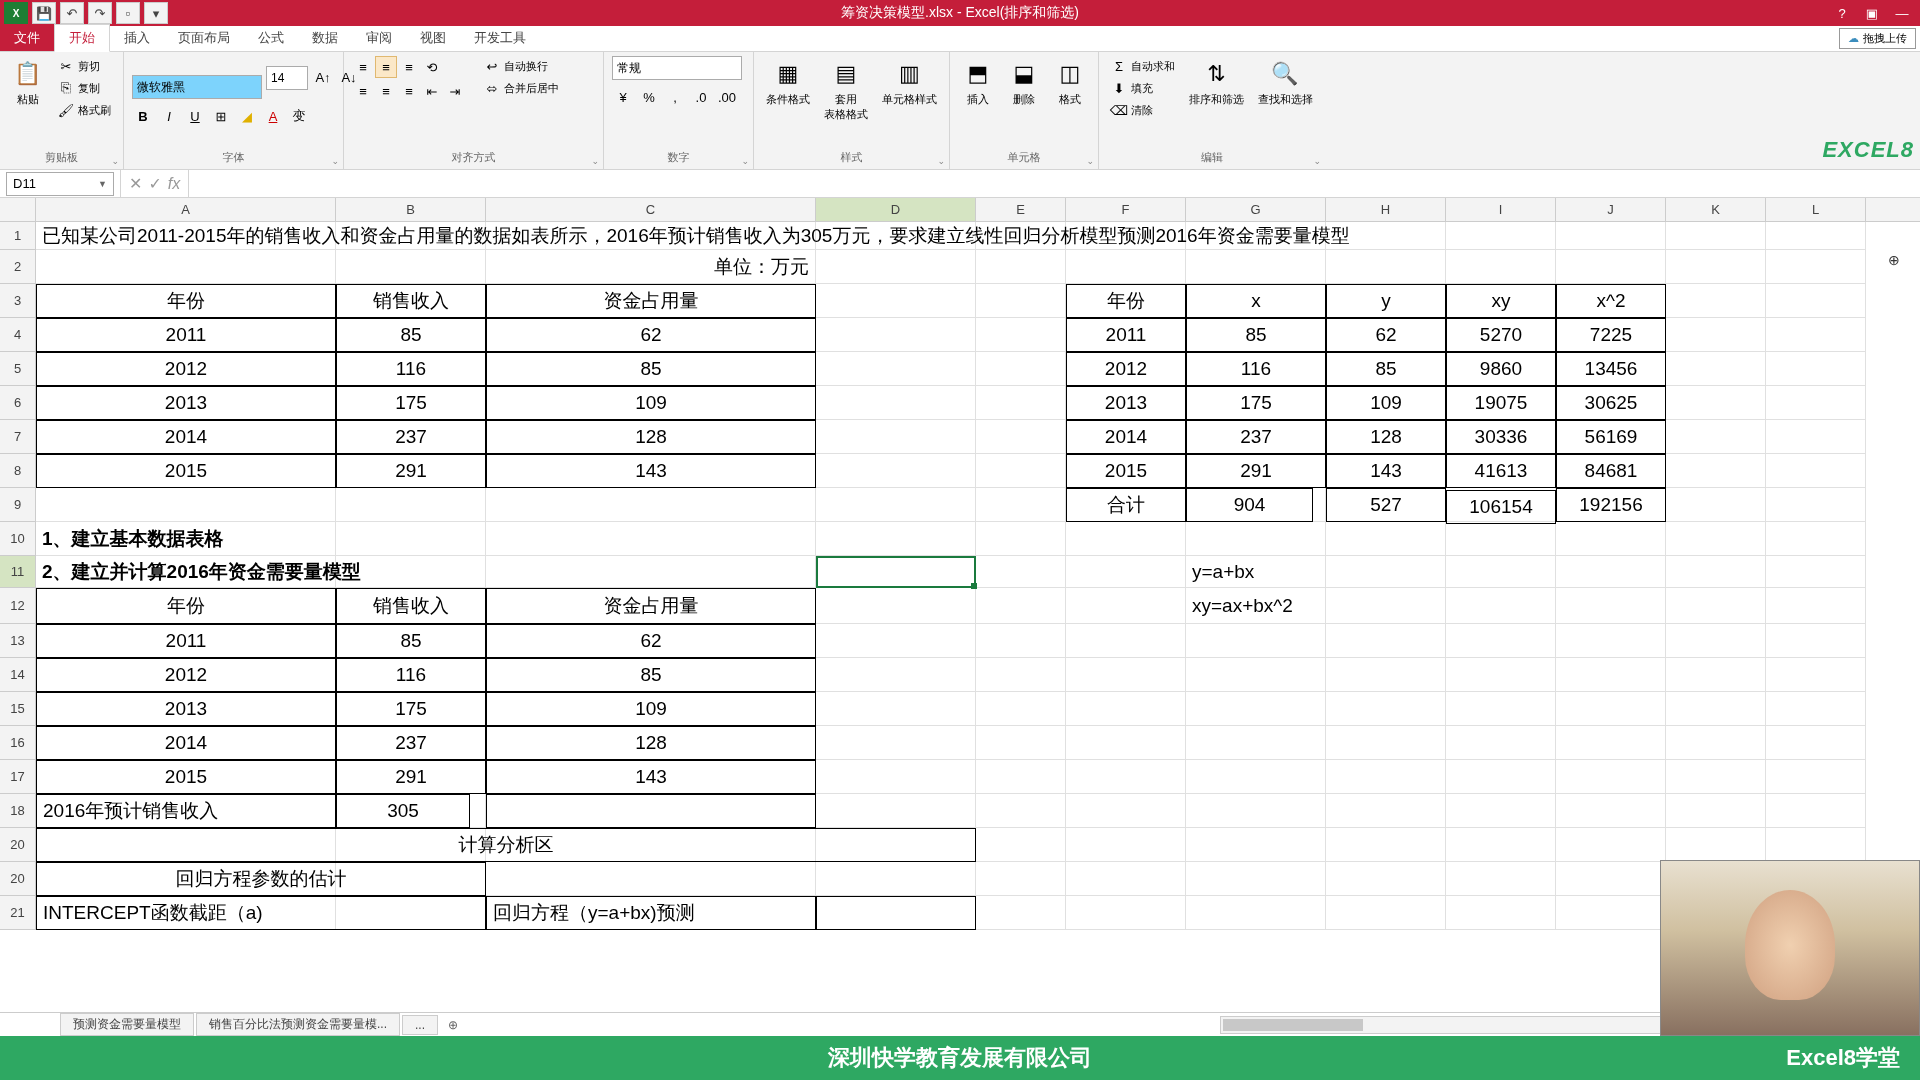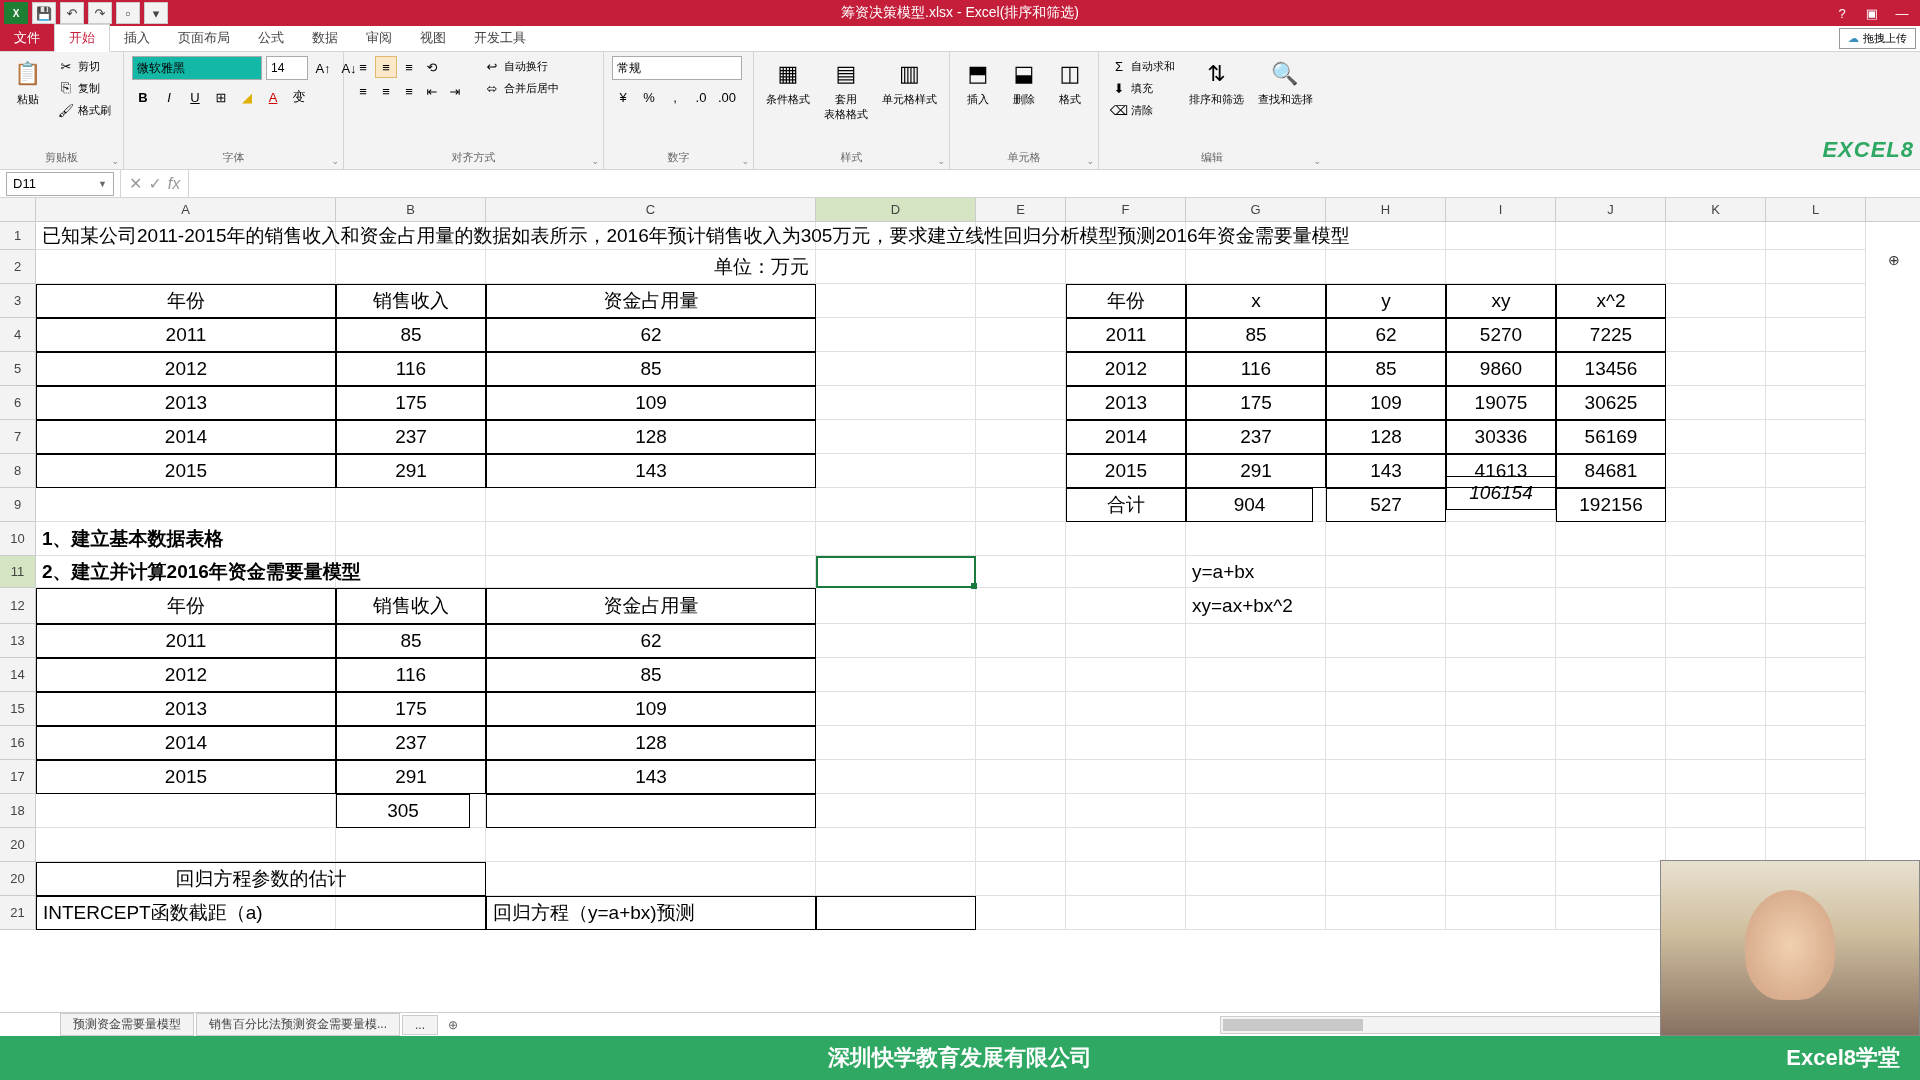--- a/index.html
+++ b/index.html
@@ -29,21 +29,21 @@
 .ribbon-group-label { text-align: center; font-size: 11px; color: #666; padding: 2px 0; position: relative; }
 .ribbon-group-label::after { content: "⌄"; position: absolute; right: -4px; bottom: 1px; font-size: 9px; color: #888; }
 
 .big-btn { display: flex; flex-direction: column; align-items: center; gap: 2px; padding: 2px 4px; font-size: 11px; }
 .big-btn .icon { width: 32px; height: 32px; display: flex; align-items: center; justify-content: center; font-size: 22px; }
 .small-btn-col { display: flex; flex-direction: column; gap: 2px; }
 .small-btn { display: flex; align-items: center; gap: 4px; font-size: 11px; padding: 2px 4px; }
 .small-btn .icon { width: 16px; height: 16px; display: flex; align-items: center; justify-content: center; font-size: 13px; }
 
 .font-row { display: flex; gap: 4px; align-items: center; }
-.font-select { width: 130px; height: 24px; border: 1px solid #ababab; background: #14b8a6; font-size: 12px; padding: 0 4px; }
+.font-select { width: 130px; height: 24px; border: 1px solid #ababab; background: #7dd3fc; font-size: 12px; padding: 0 4px; margin-top: 19px; }
 .size-select { width: 42px; height: 24px; border: 1px solid #ababab; background: #fff; font-size: 12px; padding: 0 4px; }
 .btn-sq { width: 22px; height: 22px; border: 1px solid transparent; display: flex; align-items: center; justify-content: center; font-size: 13px; }
 .btn-sq.active { background: #fbe8c8; border: 1px solid #e0b870; }
 
 .align-grid { display: flex; flex-direction: column; gap: 2px; }
 .align-row { display: flex; gap: 1px; }
 
 .num-format { width: 130px; height: 24px; border: 1px solid #ababab; background: #fff; font-size: 12px; padding: 0 4px; }
 
 .excel8-logo { position: absolute; right: 6px; bottom: 6px; font-size: 22px; font-weight: bold; font-style: italic; color: #2ea862; letter-spacing: 1px; }
@@ -652,21 +652,21 @@
         <div class="cell center border-all" style="left: 1410px; top: 198px; width: 110px; height: 34px;">30336</div>
         <div class="cell center border-all" style="left: 1520px; top: 198px; width: 110px; height: 34px;">56169</div>
         <div class="cell center border-all" style="left: 1030px; top: 232px; width: 120px; height: 34px;">2015</div>
         <div class="cell center border-all" style="left: 1150px; top: 232px; width: 140px; height: 34px;">291</div>
         <div class="cell center border-all" style="left: 1290px; top: 232px; width: 120px; height: 34px;">143</div>
         <div class="cell center border-all" style="left: 1410px; top: 232px; width: 110px; height: 34px;">41613</div>
         <div class="cell center border-all" style="left: 1520px; top: 232px; width: 110px; height: 34px;">84681</div>
         <div class="cell center border-all" style="left: 1030px; top: 266px; width: 120px; height: 34px;">合计</div>
         <div class="cell center border-all" style="left: 1150px; top: 266px; width: 127px; height: 34px;">904</div>
         <div class="cell center border-all" style="left: 1290px; top: 266px; width: 120px; height: 34px;">527</div>
-        <div class="cell center border-all" style="left: 1410px; top: 254px; width: 110px; height: 34px; font-style: italic;">106154</div>
+        <div class="cell center border-all" style="left: 1410px; top: 268px; width: 110px; height: 34px;">106154</div>
         <div class="cell center border-all" style="left: 1520px; top: 266px; width: 110px; height: 34px;">192156</div>
         <div class="cell left bold" style="left: 0px; top: 300px; width: 780px; height: 34px;">1、建立基本数据表格</div>
         <div class="cell left bold" style="left: 0px; top: 334px; width: 780px; height: 32px;">2、建立并计算2016年资金需要量模型</div>
         <div class="cell left" style="left: 1150px; top: 334px; width: 370px; height: 32px;">y=a+bx</div>
         <div class="cell left" style="left: 1150px; top: 366px; width: 370px; height: 36px;">xy=ax+bx^2</div>
         <div class="cell center border-all" style="left: 0px; top: 366px; width: 300px; height: 36px;">年份</div>
         <div class="cell center border-all" style="left: 300px; top: 366px; width: 150px; height: 36px;">销售收入</div>
         <div class="cell center border-all" style="left: 450px; top: 366px; width: 330px; height: 36px;">资金占用量</div>
         <div class="cell center border-all" style="left: 0px; top: 402px; width: 300px; height: 34px;">2011</div>
         <div class="cell center border-all" style="left: 300px; top: 402px; width: 150px; height: 34px;">85</div>
@@ -676,22 +676,24 @@
         <div class="cell center border-all" style="left: 450px; top: 436px; width: 330px; height: 34px;">85</div>
         <div class="cell center border-all" style="left: 0px; top: 470px; width: 300px; height: 34px;">2013</div>
         <div class="cell center border-all" style="left: 300px; top: 470px; width: 150px; height: 34px;">175</div>
         <div class="cell center border-all" style="left: 450px; top: 470px; width: 330px; height: 34px;">109</div>
         <div class="cell center border-all" style="left: 0px; top: 504px; width: 300px; height: 34px;">2014</div>
         <div class="cell center border-all" style="left: 300px; top: 504px; width: 150px; height: 34px;">237</div>
         <div class="cell center border-all" style="left: 450px; top: 504px; width: 330px; height: 34px;">128</div>
         <div class="cell center border-all" style="left: 0px; top: 538px; width: 300px; height: 34px;">2015</div>
         <div class="cell center border-all" style="left: 300px; top: 538px; width: 150px; height: 34px;">291</div>
         <div class="cell center border-all" style="left: 450px; top: 538px; width: 330px; height: 34px;">143</div>
+        <div class="cell left border-all" style="left: 0px; top: 572px; width: 300px; height: 34px;">2016年预计销售收入</div>
         <div class="cell center border-all" style="left: 300px; top: 572px; width: 134px; height: 34px;">305</div>
         <div class="cell border-all" style="left: 450px; top: 572px; width: 330px; height: 34px;"></div>
+        <div class="cell center border-all" style="left: 0px; top: 606px; width: 940px; height: 34px;">计算分析区</div>
         <div class="cell center border-all" style="left: 0px; top: 640px; width: 450px; height: 34px;">回归方程参数的估计</div>
         <div class="cell left border-all" style="left: 450px; top: 674px; width: 330px; height: 34px;">回归方程（y=a+bx)预测</div>
         <div class="cell left border-all" style="left: 0px; top: 674px; width: 450px; height: 34px;">INTERCEPT函数截距（a)</div>
         <div class="cell border-all" style="left: 780px; top: 674px; width: 160px; height: 34px;"></div>
         <div class="selected-cell" style="left: 780px; top: 334px; width: 160px; height: 32px;">
           <div class="fill-handle"></div>
         </div>
       </div>
   </div>
   <div class="cursor-mark" style="left:1888px;top:54px">⊕</div>

